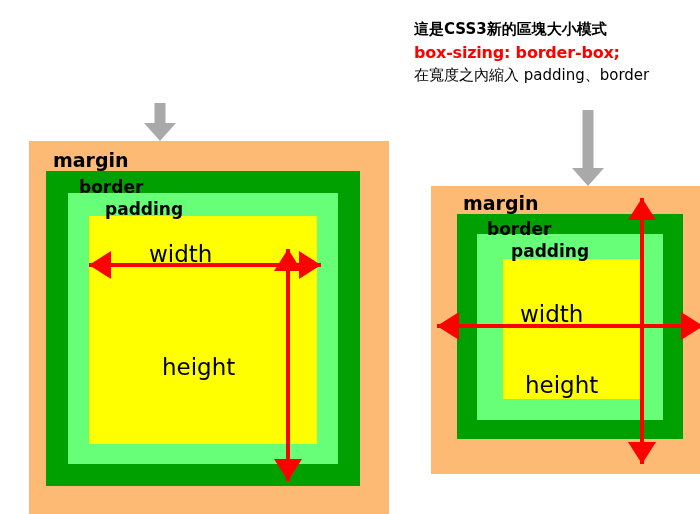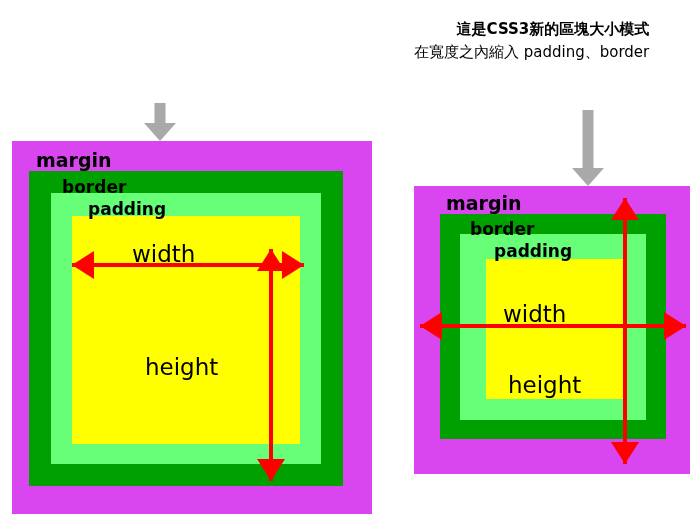--- a/index.html
+++ b/index.html
@@ -28,21 +28,21 @@
     position:absolute;left:50%;top:0;transform:translateX(-50%);
     width:11px;background:#a9a9a9;
   }
   .gray-arrow .head{
     position:absolute;left:50%;bottom:0;transform:translateX(-50%);
     width:0;height:0;border-left:16px solid transparent;
     border-right:16px solid transparent;border-top:18px solid #a9a9a9;
   }
 
   
-  .margin-box{position:absolute;background:#d946ef;}
+  .margin-box{position:absolute;background:#fdba74;margin-left:17px;}
   .border-box{position:absolute;background:#00a000;}
   .padding-box{position:absolute;background:#66ff77;}
   .content-box{position:absolute;background:#ffff00;}
 
   .box-label{
     position:absolute;font-weight:bold;color:#000000;white-space:nowrap;
   }
 
   
   .dim{position:absolute;}
@@ -110,22 +110,23 @@
 
     <div class="dim dim-v" style="left:245px;top:108px;width:28px;height:232px;">
       <div class="line"></div>
       <div class="ah-up"></div>
       <div class="ah-down"></div>
     </div>
     <div class="dim-text" style="left:133px;top:213px;font-size:23px;">height</div>
 
   </div>
 
-  <div class="caption" style="left:414px;top:18px;text-align:right;">
+  <div class="caption" style="left:414px;top:18px;">
     <div class="cap-line bold-zh">這是CSS3新的區塊大小模式</div>
+    <div class="cap-line code">box-sizing: border-box;</div>
     <div class="cap-line"><span class="bold-zh">在寬度之內縮入</span> <span class="mono-tail">padding、border</span></div>
   </div>
 
   <div class="gray-arrow" style="left:570px;top:110px;width:36px;height:76px;">
     <div class="shaft" style="height:59px;"></div>
     <div class="head"></div>
   </div>
 
   <div class="margin-box" style="left:414px;top:186px;width:276px;height:288px;">
 

